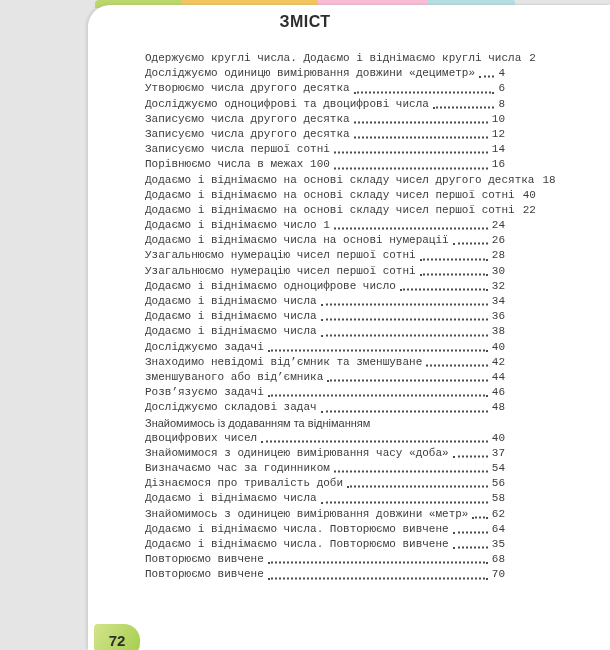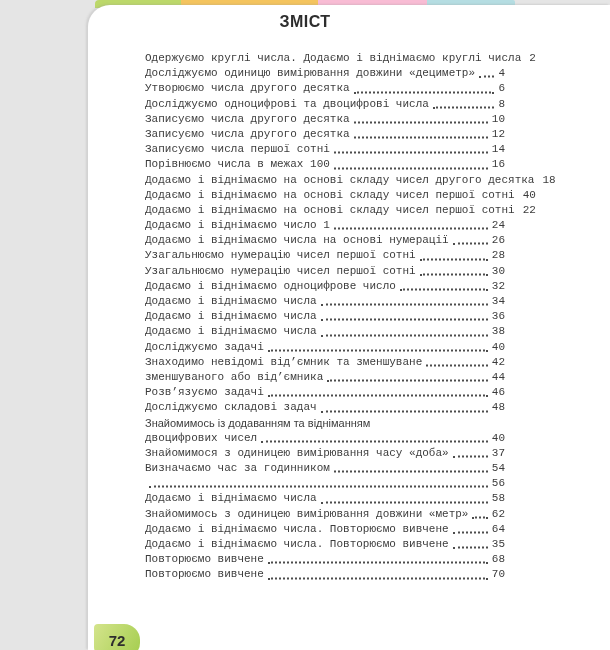--- a/index.html
+++ b/index.html
@@ -245,20 +245,21 @@
         <span class="t">Знайомимося з одиницею вимірювання часу «доба»</span>
         <span class="leader"></span>
         <span class="pg">37</span>
       </div>
       <div class="toc-line">
         <span class="t">Визначаємо час за годинником</span>
         <span class="leader"></span>
         <span class="pg">54</span>
       </div>
       <div class="toc-line">
+        <span class="t">Дізнаємося про тривалість доби</span>
         <span class="leader"></span>
         <span class="pg">56</span>
       </div>
       <div class="toc-line">
         <span class="t">Додаємо і віднімаємо числа</span>
         <span class="leader"></span>
         <span class="pg">58</span>
       </div>
       <div class="toc-line">
         <span class="t">Знайомимось з одиницею вимірювання довжини «метр»</span>

